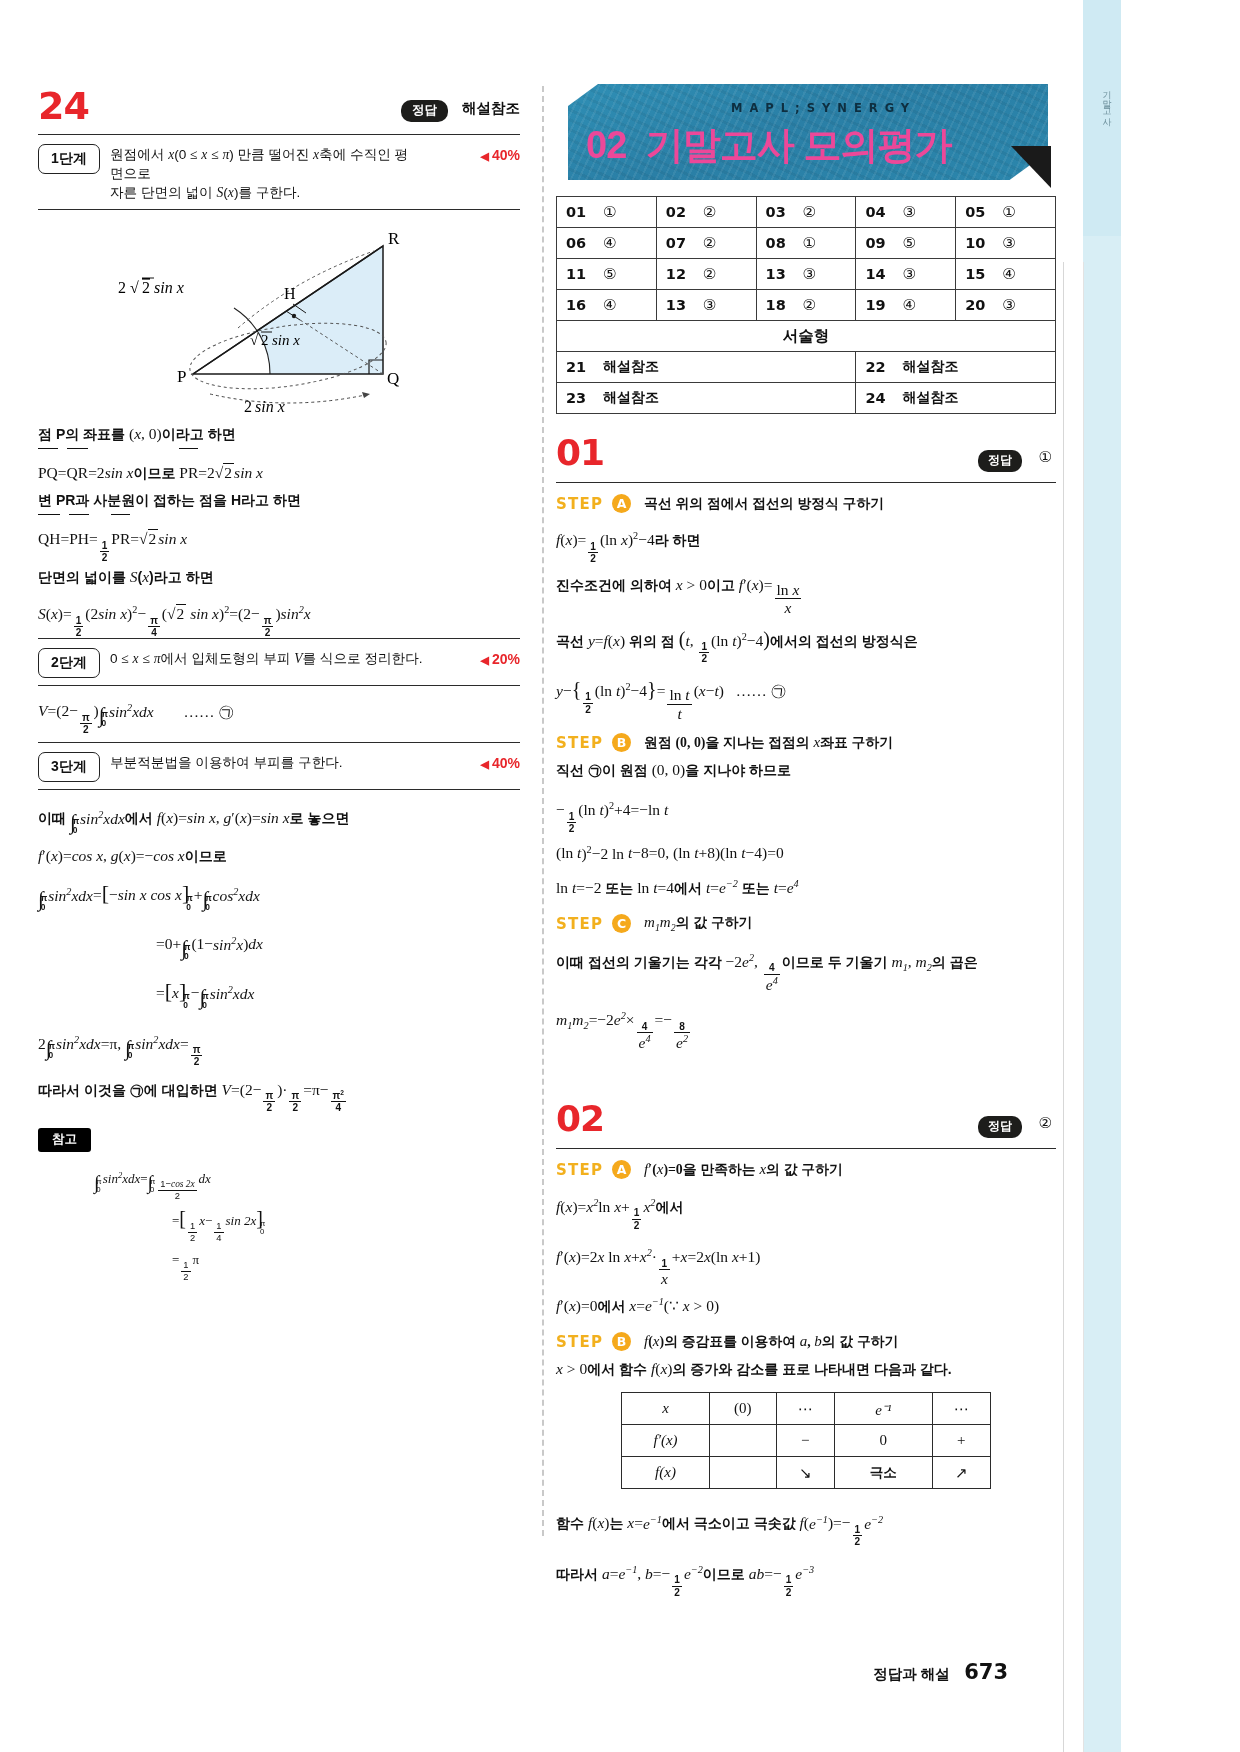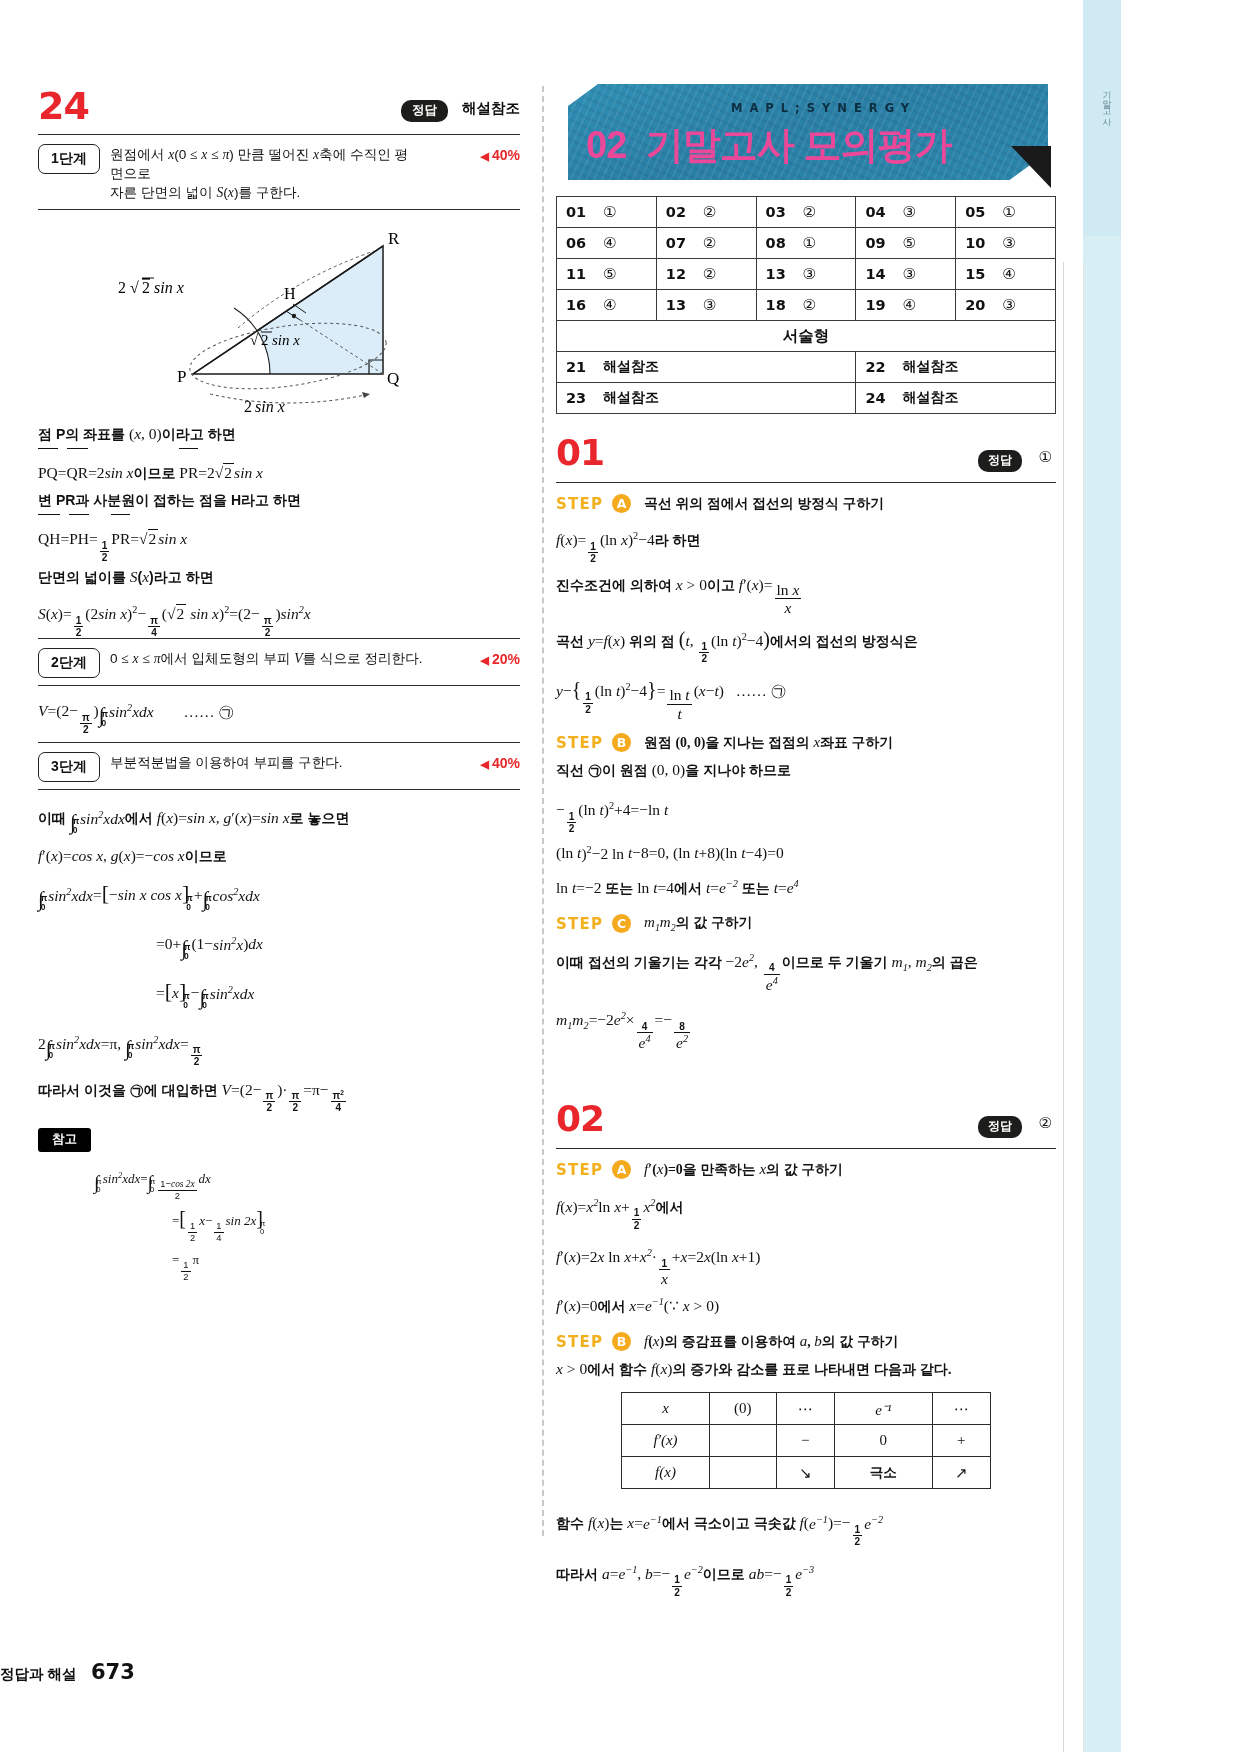--- a/index.html
+++ b/index.html
@@ -124,21 +124,21 @@
   .frac .num { border-bottom:1px solid #111; padding:0 2px; }
   .frac .den { padding:0 2px; }
   .sup { font-size:0.66em; vertical-align:super; }
   .sub { font-size:0.66em; vertical-align:sub; }
   .ov { border-top:1px solid #111; padding-top:16px; display:inline-block; line-height:1; }
   .intg { font-size:1.5em; vertical-align:-0.28em; font-family:"Liberation Serif", serif; font-style:normal;}
   .ilim { display:inline-flex; flex-direction:column; font-size:0.6em; vertical-align:-0.1em;
      line-height:1.05; margin-left:-3px; margin-right:1px; }
   .sqrt { border-top:1px solid #111; padding:0 2px 0 1px; }
 
-  .footer { position:absolute; left:0; top:1660px; width:1050px; text-align:left; padding-right:42px; }
+  .footer { position:absolute; left:0; top:1660px; width:1050px; text-align:right; padding-right:42px; }
   .footer .fl { font-size:14.5px; font-weight:700; }
   .footer .pg { font-size:21px; font-weight:700; font-family:"DejaVu Sans", sans-serif; margin-left:10px; }
 </style>
 </head>
 <body>
 
 <div class="paper"></div>
 <div class="edge-strip-2"></div>
 <div class="edge-strip-1"></div>
 <div class="edge-tab-top"></div>

